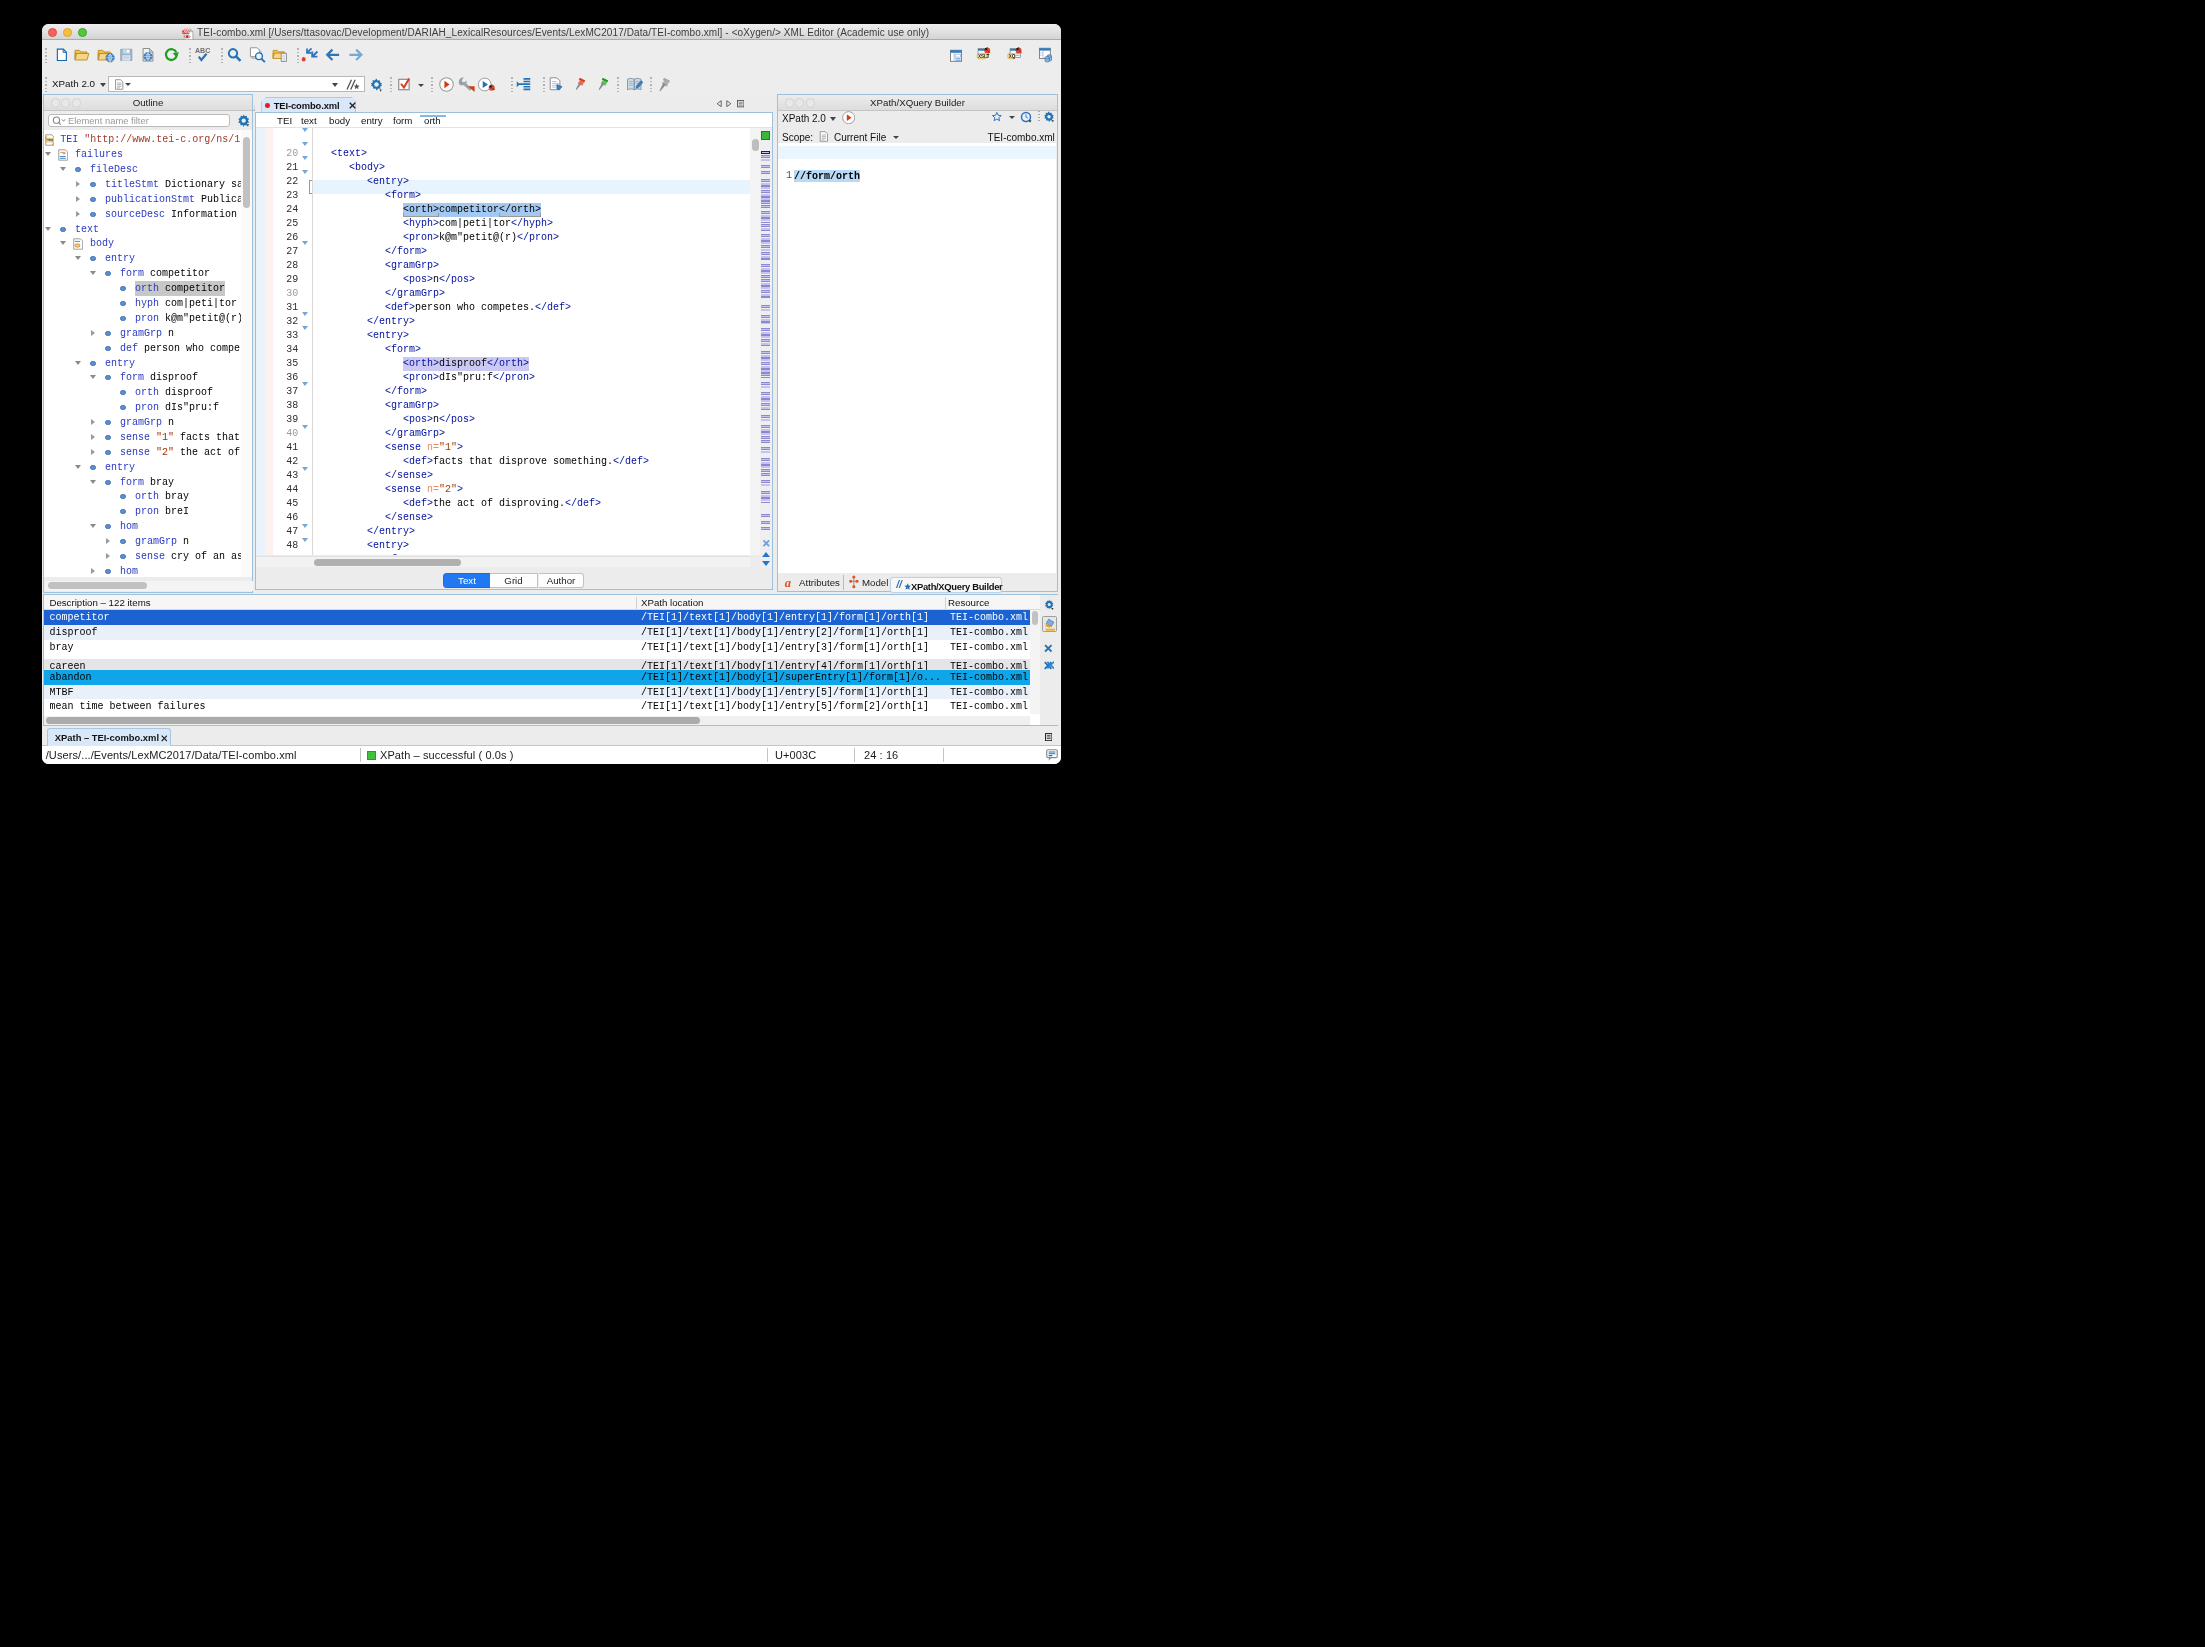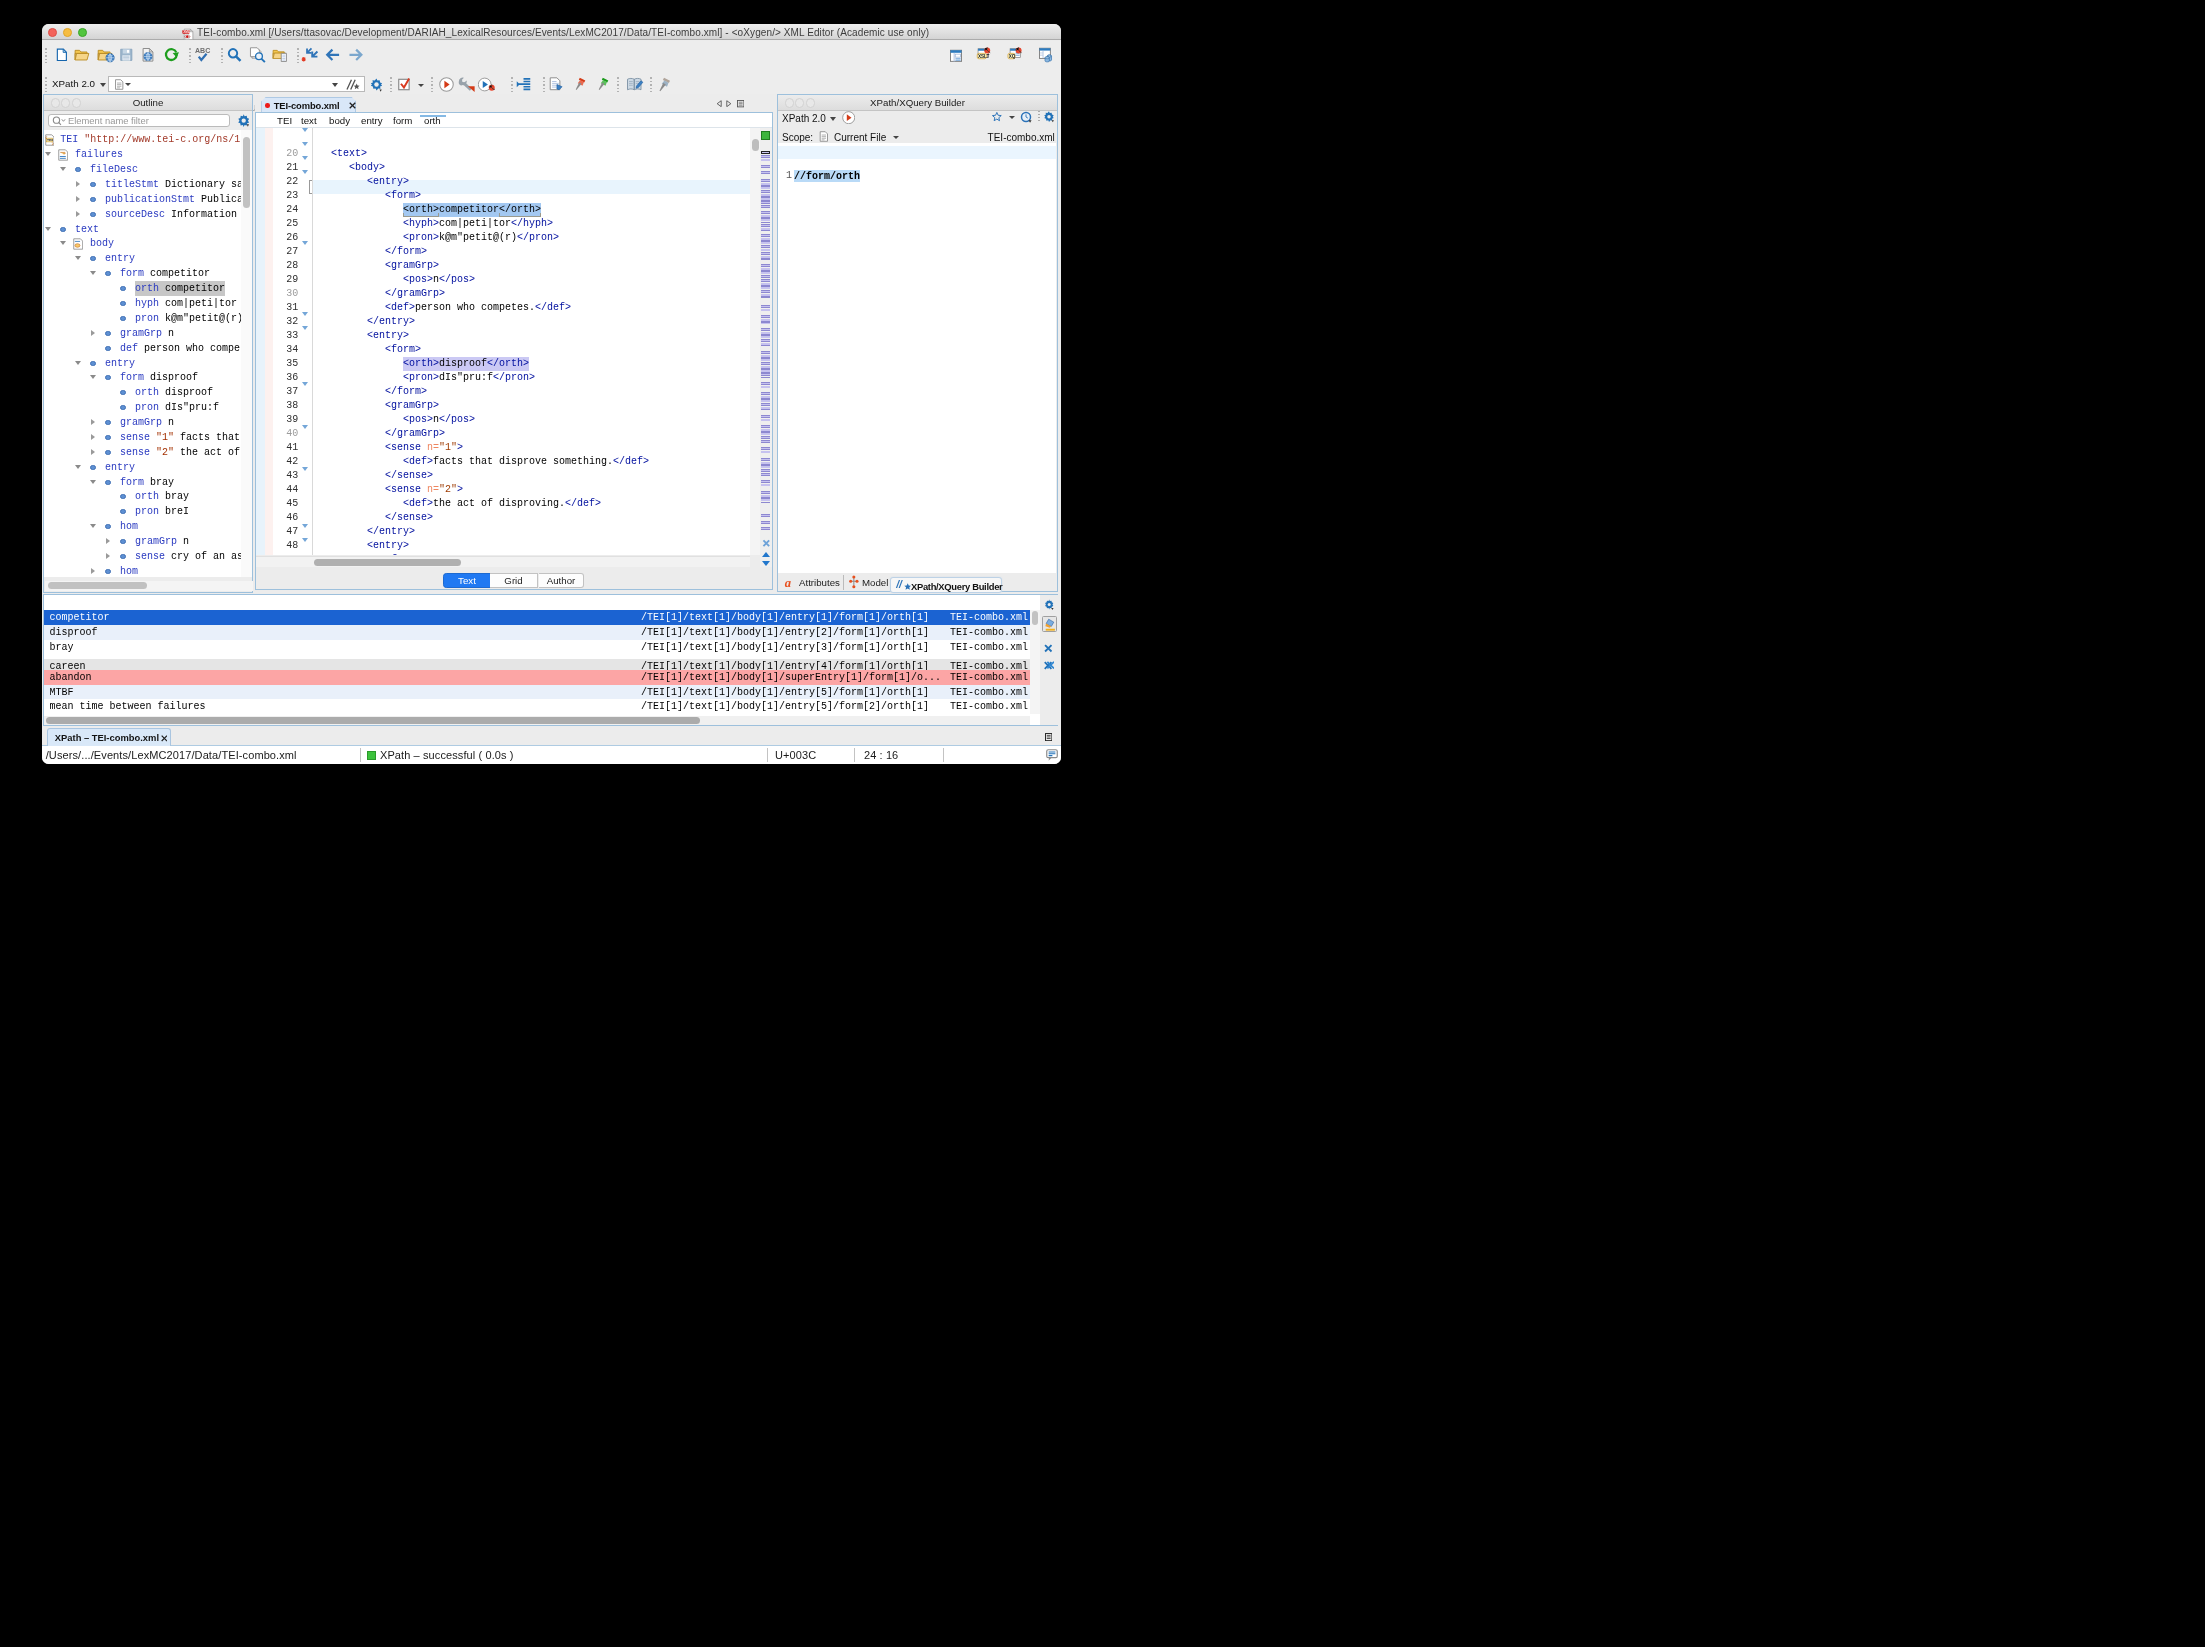--- a/index.html
+++ b/index.html
@@ -507,41 +507,48 @@
     <div class="abs" style="left:84px;top:482px;font-size:9.7px;color:#222;">Model</div>
     <div class="abs" style="left:112px;top:482px;width:112px;height:16px;background:#f7f7f7;border:0.7px solid #bdd2e6;border-radius:3px;box-shadow:0 0 1.5px #cddcea;">
       <span class="abs" style="left:5.2px;top:1.1px;font-size:10.4px;font-style:italic;font-weight:bold;color:#2b72b8;">//</span>
       <svg class="abs" style="left:12.6px;top:5.2px;width:7.4px;height:7.4px;" viewBox="0 0 10 10">
             <path d="M5 0.4l1.4 3 3.2 0.3-2.4 2.1 0.7 3.2L5 7.3 2.1 9l0.7-3.2L0.4 3.7l3.2-0.3z" fill="#2b72b8"></path>
           </svg>
       <span class="abs" style="left:20px;top:3px;font-size:9.4px;letter-spacing:-0.3px;font-weight:bold;color:#111;white-space:nowrap;">XPath/XQuery Builder</span>
     </div>
   </div>
   <div class="panel" id="results">
+    <div class="abs" style="left:0;top:0;width:1013px;height:15px;background:#f6f6f6;border-bottom:0.7px solid #d9d9d9;font-size:9.7px;color:#111;line-height:15px;">
+      <span class="abs" style="left:5.4px;">Description – 122 items</span>
+      <span class="abs" style="left:597px;">XPath location</span>
+      <span class="abs" style="left:904px;">Resource</span>
+      <div class="abs" style="left:592px;top:1.5px;width:0.7px;height:12px;background:#d0d0d0;"></div>
+      <div class="abs" style="left:901px;top:1.5px;width:0.7px;height:12px;background:#d0d0d0;"></div>
+    </div>
     <div class="rrow" style="top:15px;background:#1b63d2;color:#fff;">
           <span class="c1">competitor</span>
           <span class="c2">/TEI[1]/text[1]/body[1]/entry[1]/form[1]/orth[1]</span>
           <span class="c3">TEI-combo.xml</span>
         </div>
     <div class="rrow" style="top:30px;background:#e9f0fa;">
           <span class="c1">disproof</span>
           <span class="c2">/TEI[1]/text[1]/body[1]/entry[2]/form[1]/orth[1]</span>
           <span class="c3">TEI-combo.xml</span>
         </div>
     <div class="rrow" style="top:45px;background:#fff;">
           <span class="c1">bray</span>
           <span class="c2">/TEI[1]/text[1]/body[1]/entry[3]/form[1]/orth[1]</span>
           <span class="c3">TEI-combo.xml</span>
         </div>
     <div class="rrow" style="top:64px;background:#e5e5e5;font-family:Liberation Mono, monospace;">
           <span class="c1">careen</span>
           <span class="c2">/TEI[1]/text[1]/body[1]/entry[4]/form[1]/orth[1]</span>
           <span class="c3">TEI-combo.xml</span>
         </div>
-    <div class="rrow" style="top:75px;background:#fca5a5;padding-left:18px;">
+    <div class="rrow" style="top:75px;background:#0ea5e9;padding-left:18px;">
           <span class="c1">abandon</span>
           <span class="c2">/TEI[1]/text[1]/body[1]/superEntry[1]/form[1]/o...</span>
           <span class="c3">TEI-combo.xml</span>
         </div>
     <div class="rrow" style="top:90px;background:#e9f0fa;">
           <span class="c1">MTBF</span>
           <span class="c2">/TEI[1]/text[1]/body[1]/entry[5]/form[1]/orth[1]</span>
           <span class="c3">TEI-combo.xml</span>
         </div>
     <div class="rrow" style="top:104px;background:#fff;">

